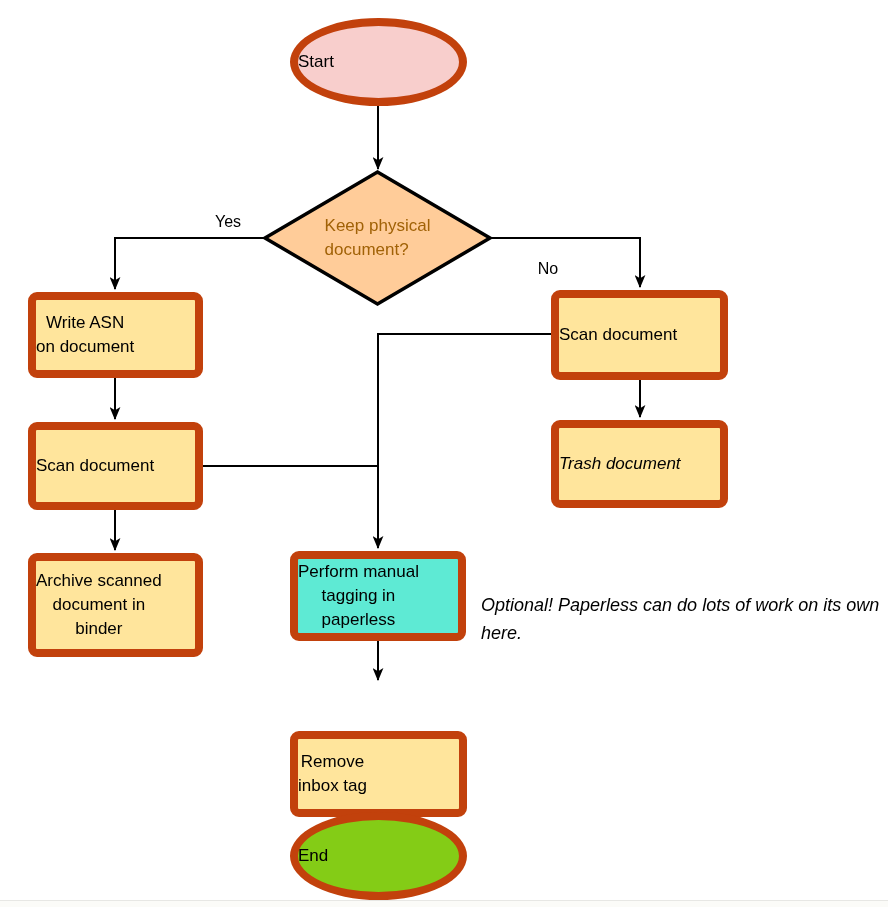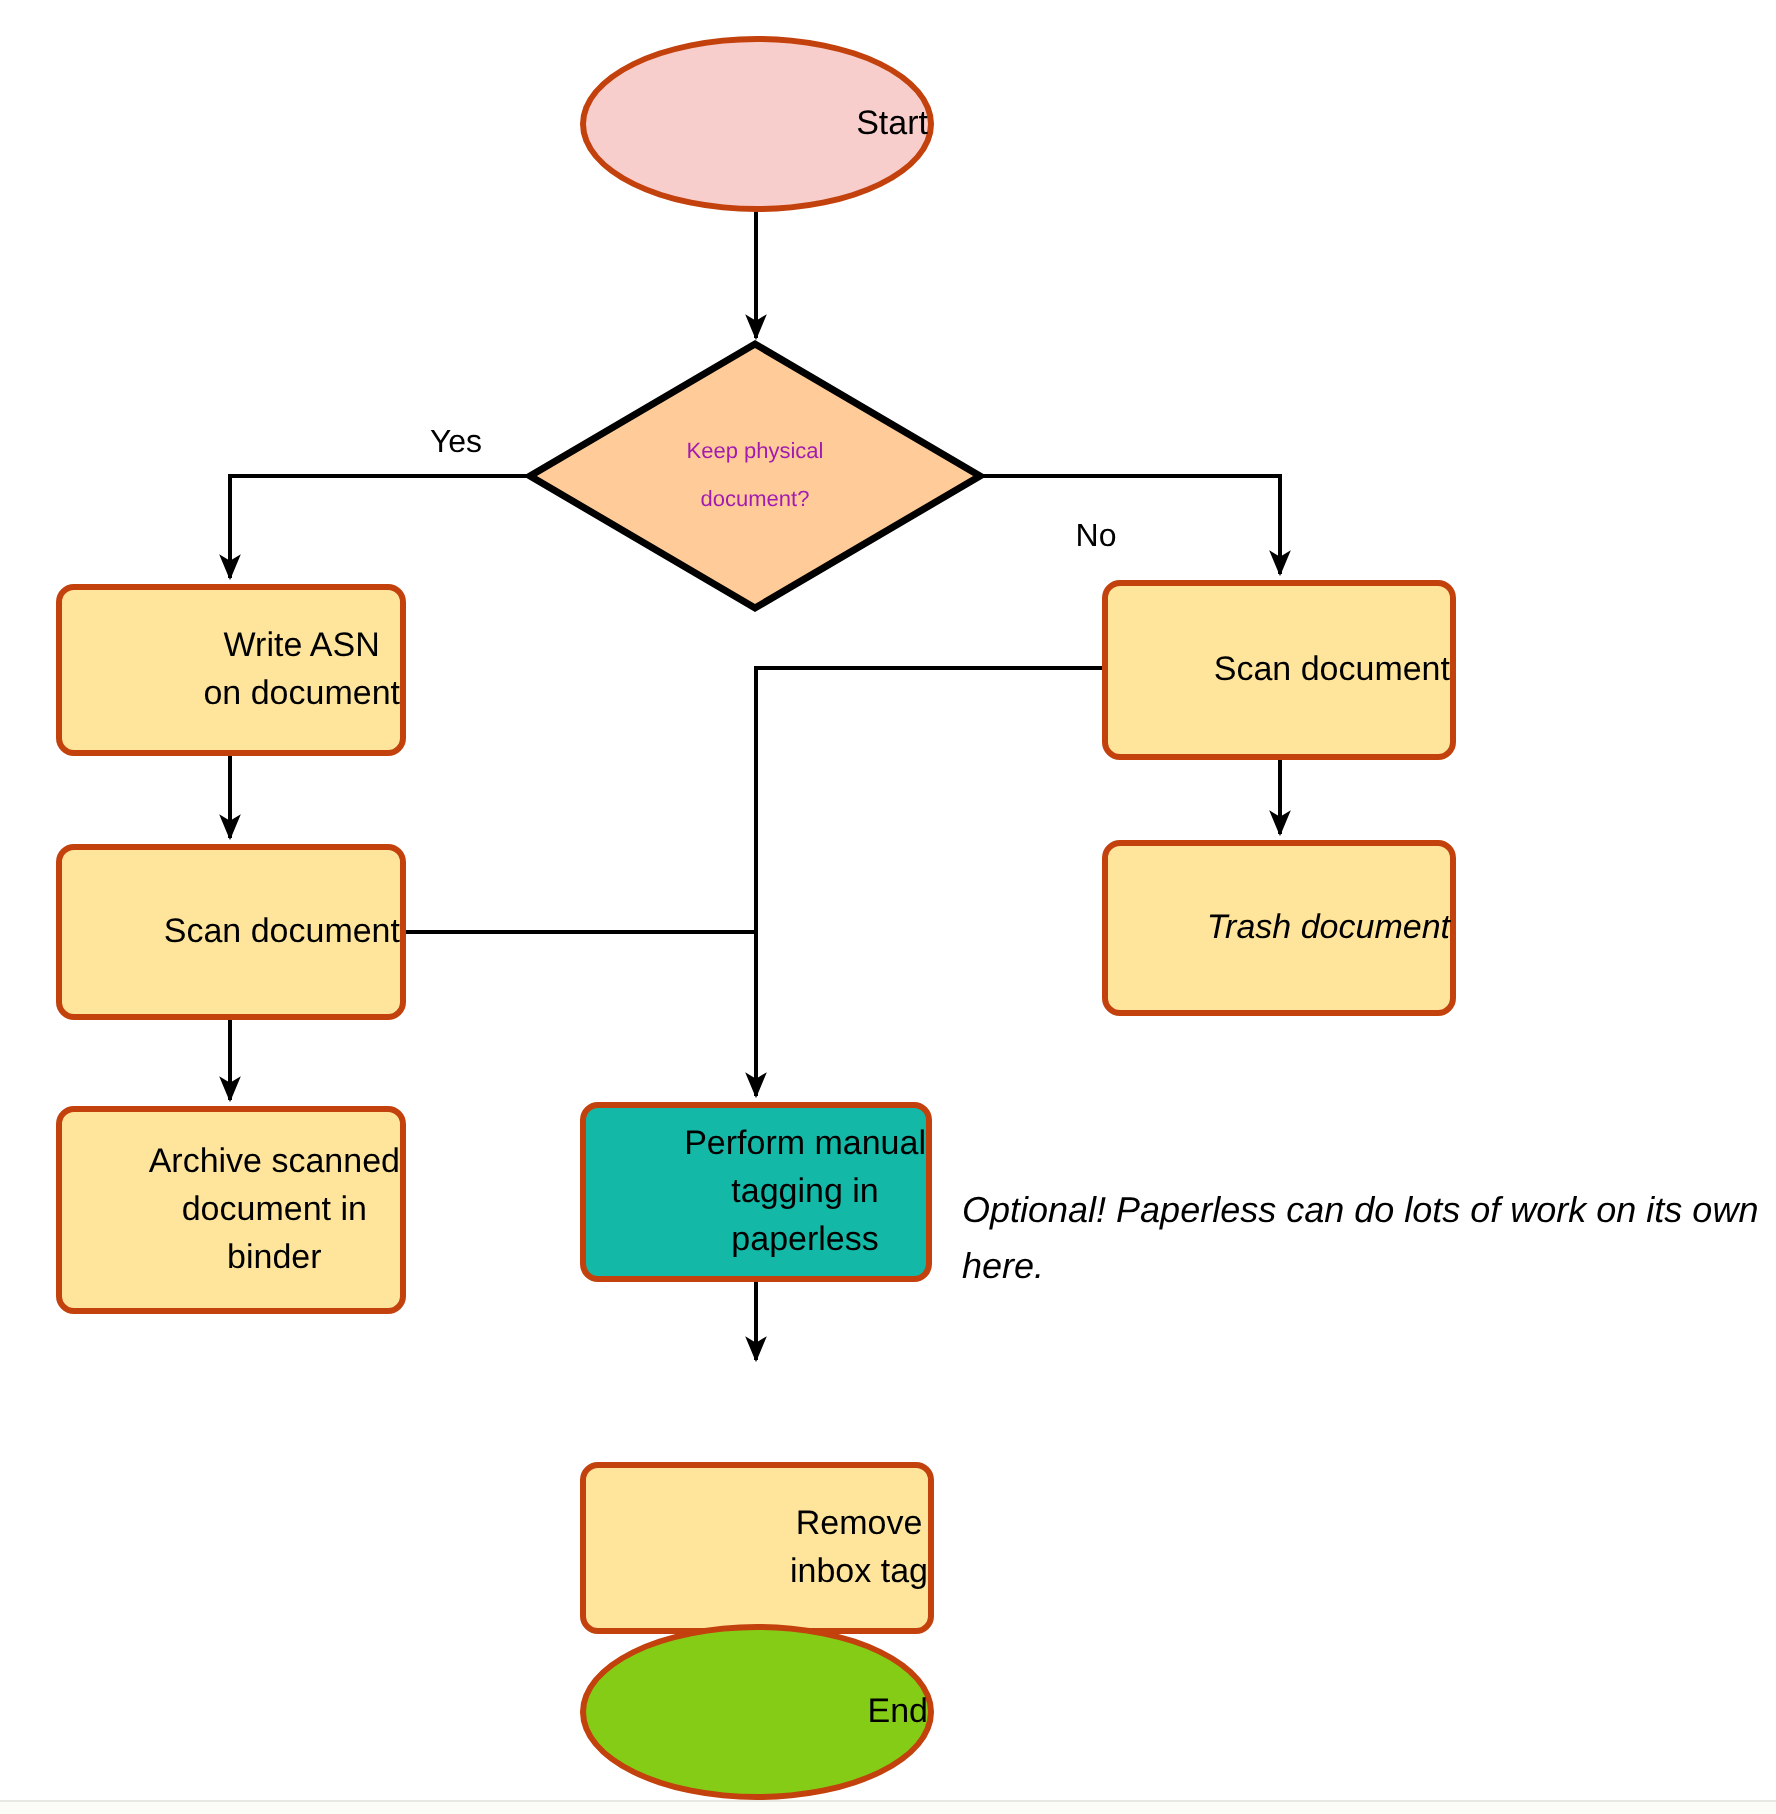--- a/index.html
+++ b/index.html
@@ -17,40 +17,40 @@
   }
   #edges-svg {
     position: absolute;
     left: 0; top: 0;
     width: 888px;
     height: 907px;
   }
   .node {
     position: absolute;
     box-sizing: border-box;
-    border: 3px solid #c2410c;
+    border: 8px solid #c2410c;
     display: flex;
     align-items: center;
-    justify-content: flex-end;
+    justify-content: flex-start;
     text-align: center;
     font-size: 17px;
     line-height: 24px;
     color: #000000;
   }
   .node.rect   { border-radius: 9px; }
   .node.ellipse{ border-radius: 50%; }
   .diamond-label {
     position: absolute;
     display: flex;
     align-items: center;
     justify-content: center;
-    text-align: center;
-    font-size: 11px;
+    text-align: left;
+    font-size: 17px;
     line-height: 24px;
-    color: #a21caf;
+    color: #a16207;
     pointer-events: none;
   }
   .edge-label {
     position: absolute;
     transform: translate(-50%, -50%);
     font-size: 16px;
     color: #000000;
     background: #ffffff;
     padding: 0 2px;
     white-space: nowrap;
@@ -117,21 +117,21 @@
     </div>
     <div class="node rect" style="left: 28px; top: 553px; width: 175px; height: 104px; background: rgb(255, 229, 156);">
       <div>Archive scanned<br>document in<br>binder</div>
     </div>
     <div class="node rect" style="left: 551px; top: 290px; width: 177px; height: 90px; background: rgb(255, 229, 156);">
       <div>Scan document</div>
     </div>
     <div class="node rect" style="left: 551px; top: 420px; width: 177px; height: 88px; background: rgb(255, 229, 156); font-style: italic;">
       <div>Trash document</div>
     </div>
-    <div class="node rect" style="left: 290px; top: 551px; width: 176px; height: 90px; background: #14b8a6;">
+    <div class="node rect" style="left: 290px; top: 551px; width: 176px; height: 90px; background: #5eead4;">
       <div>Perform manual<br>tagging in<br>paperless</div>
     </div>
     <div class="node rect" style="left: 290px; top: 683px; width: 177px; height: 86px; background: rgb(255, 229, 156); margin-top: 48px;">
       <div>Remove<br>inbox tag</div>
     </div>
     <div class="node ellipse" style="left: 290px; top: 812px; width: 177px; height: 88px; background: #84cc16;">
       <div>End</div>
     </div>
   </div>
 

